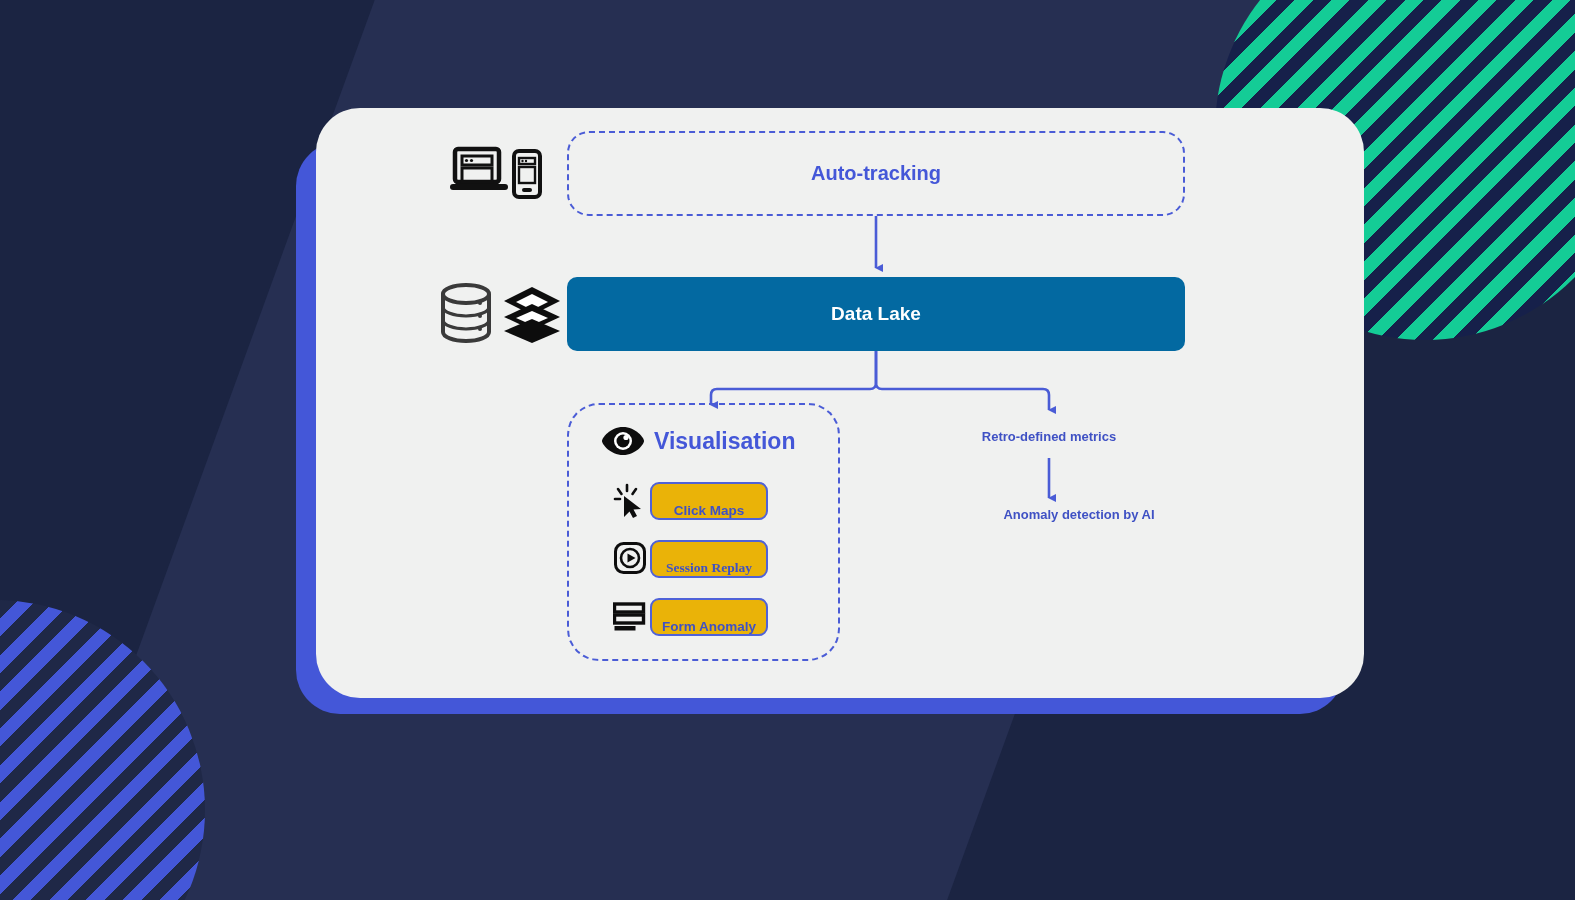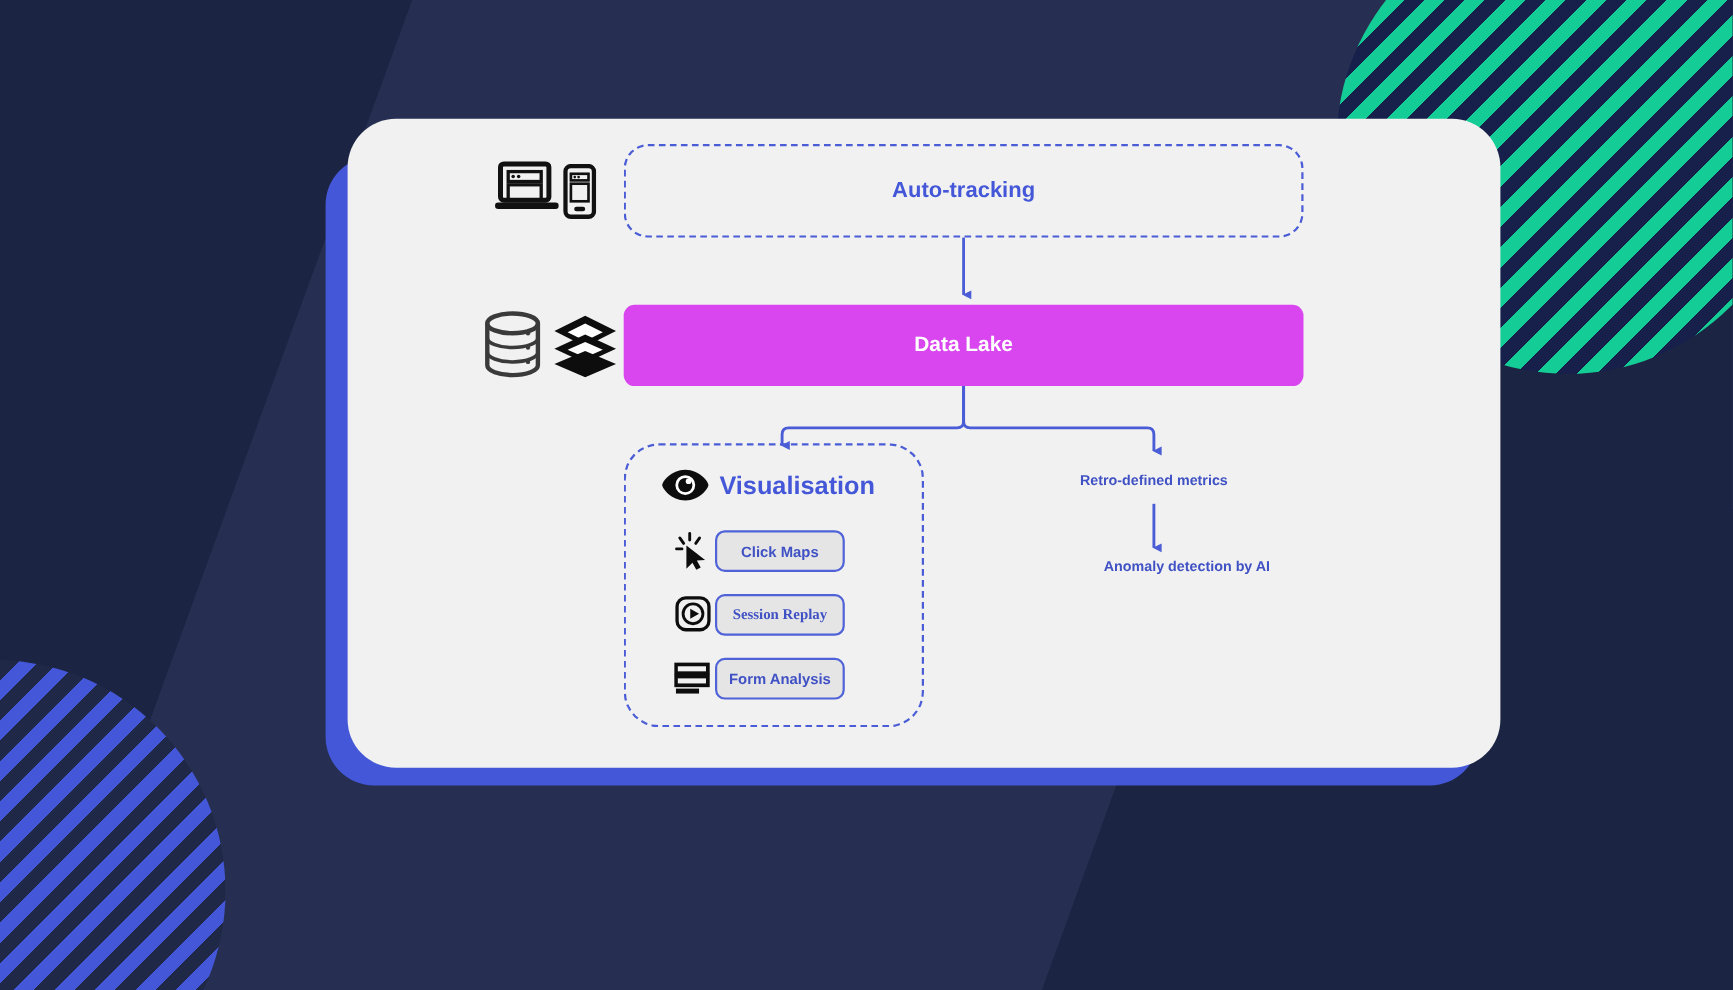--- a/index.html
+++ b/index.html
@@ -83,21 +83,21 @@
     display: flex; align-items: center; justify-content: center;
     color: #4457d8;
     font-size: 20px; font-weight: bold;
   }
 
   
   #datalake-bar {
     position: absolute;
     left: 567px; top: 277px;
     width: 618px; height: 74px;
-    background: #d946ef;
+    background: #0369a1;
     border-radius: 10px;
     display: flex; align-items: center; justify-content: center;
     color: #ffffff;
     font-size: 19px; font-weight: bold;
   }
 
   
   #vis-box {
     left: 567px; top: 403px;
     width: 273px; height: 258px;
@@ -109,24 +109,24 @@
     left: 654px; top: 428px;
     color: #4457d8;
     font-size: 23px; font-weight: bold;
   }
 
   
   .pill {
     position: absolute;
     left: 650px;
     width: 118px; height: 38px;
-    background: #e5e5e5;
+    background: #eab308;
     border: 2px solid #4f62d8;
     border-radius: 9px;
-    display: flex; align-items: center; justify-content: center;
+    display: flex; align-items: flex-end; justify-content: center;
     color: #3f51c4;
     font-size: 13.5px; font-weight: bold;
     white-space: nowrap;
   }
   #pill-0 { top: 482px; }
   #pill-1 { top: 540px; font-family: Liberation Serif, serif; }
   #pill-2 { top: 598px; }
 
   
   .branch-label {
@@ -251,17 +251,17 @@
   <rect x="1.5" y="24" width="21" height="4.5" fill="#0d0d0d"></rect>
 </svg>
 
 <div class="pill" id="pill-0">
   <span>Click Maps</span>
 </div>
 <div class="pill" id="pill-1">
   <span>Session Replay</span>
 </div>
 <div class="pill" id="pill-2">
-  <span>Form Analysis</span>
+  <span>Form Anomaly</span>
 </div>
 
 <div class="branch-label" id="retro-label">Retro-defined metrics</div>
 <div class="branch-label" id="anomaly-label">Anomaly detection by AI</div>
 
 </body></html>

